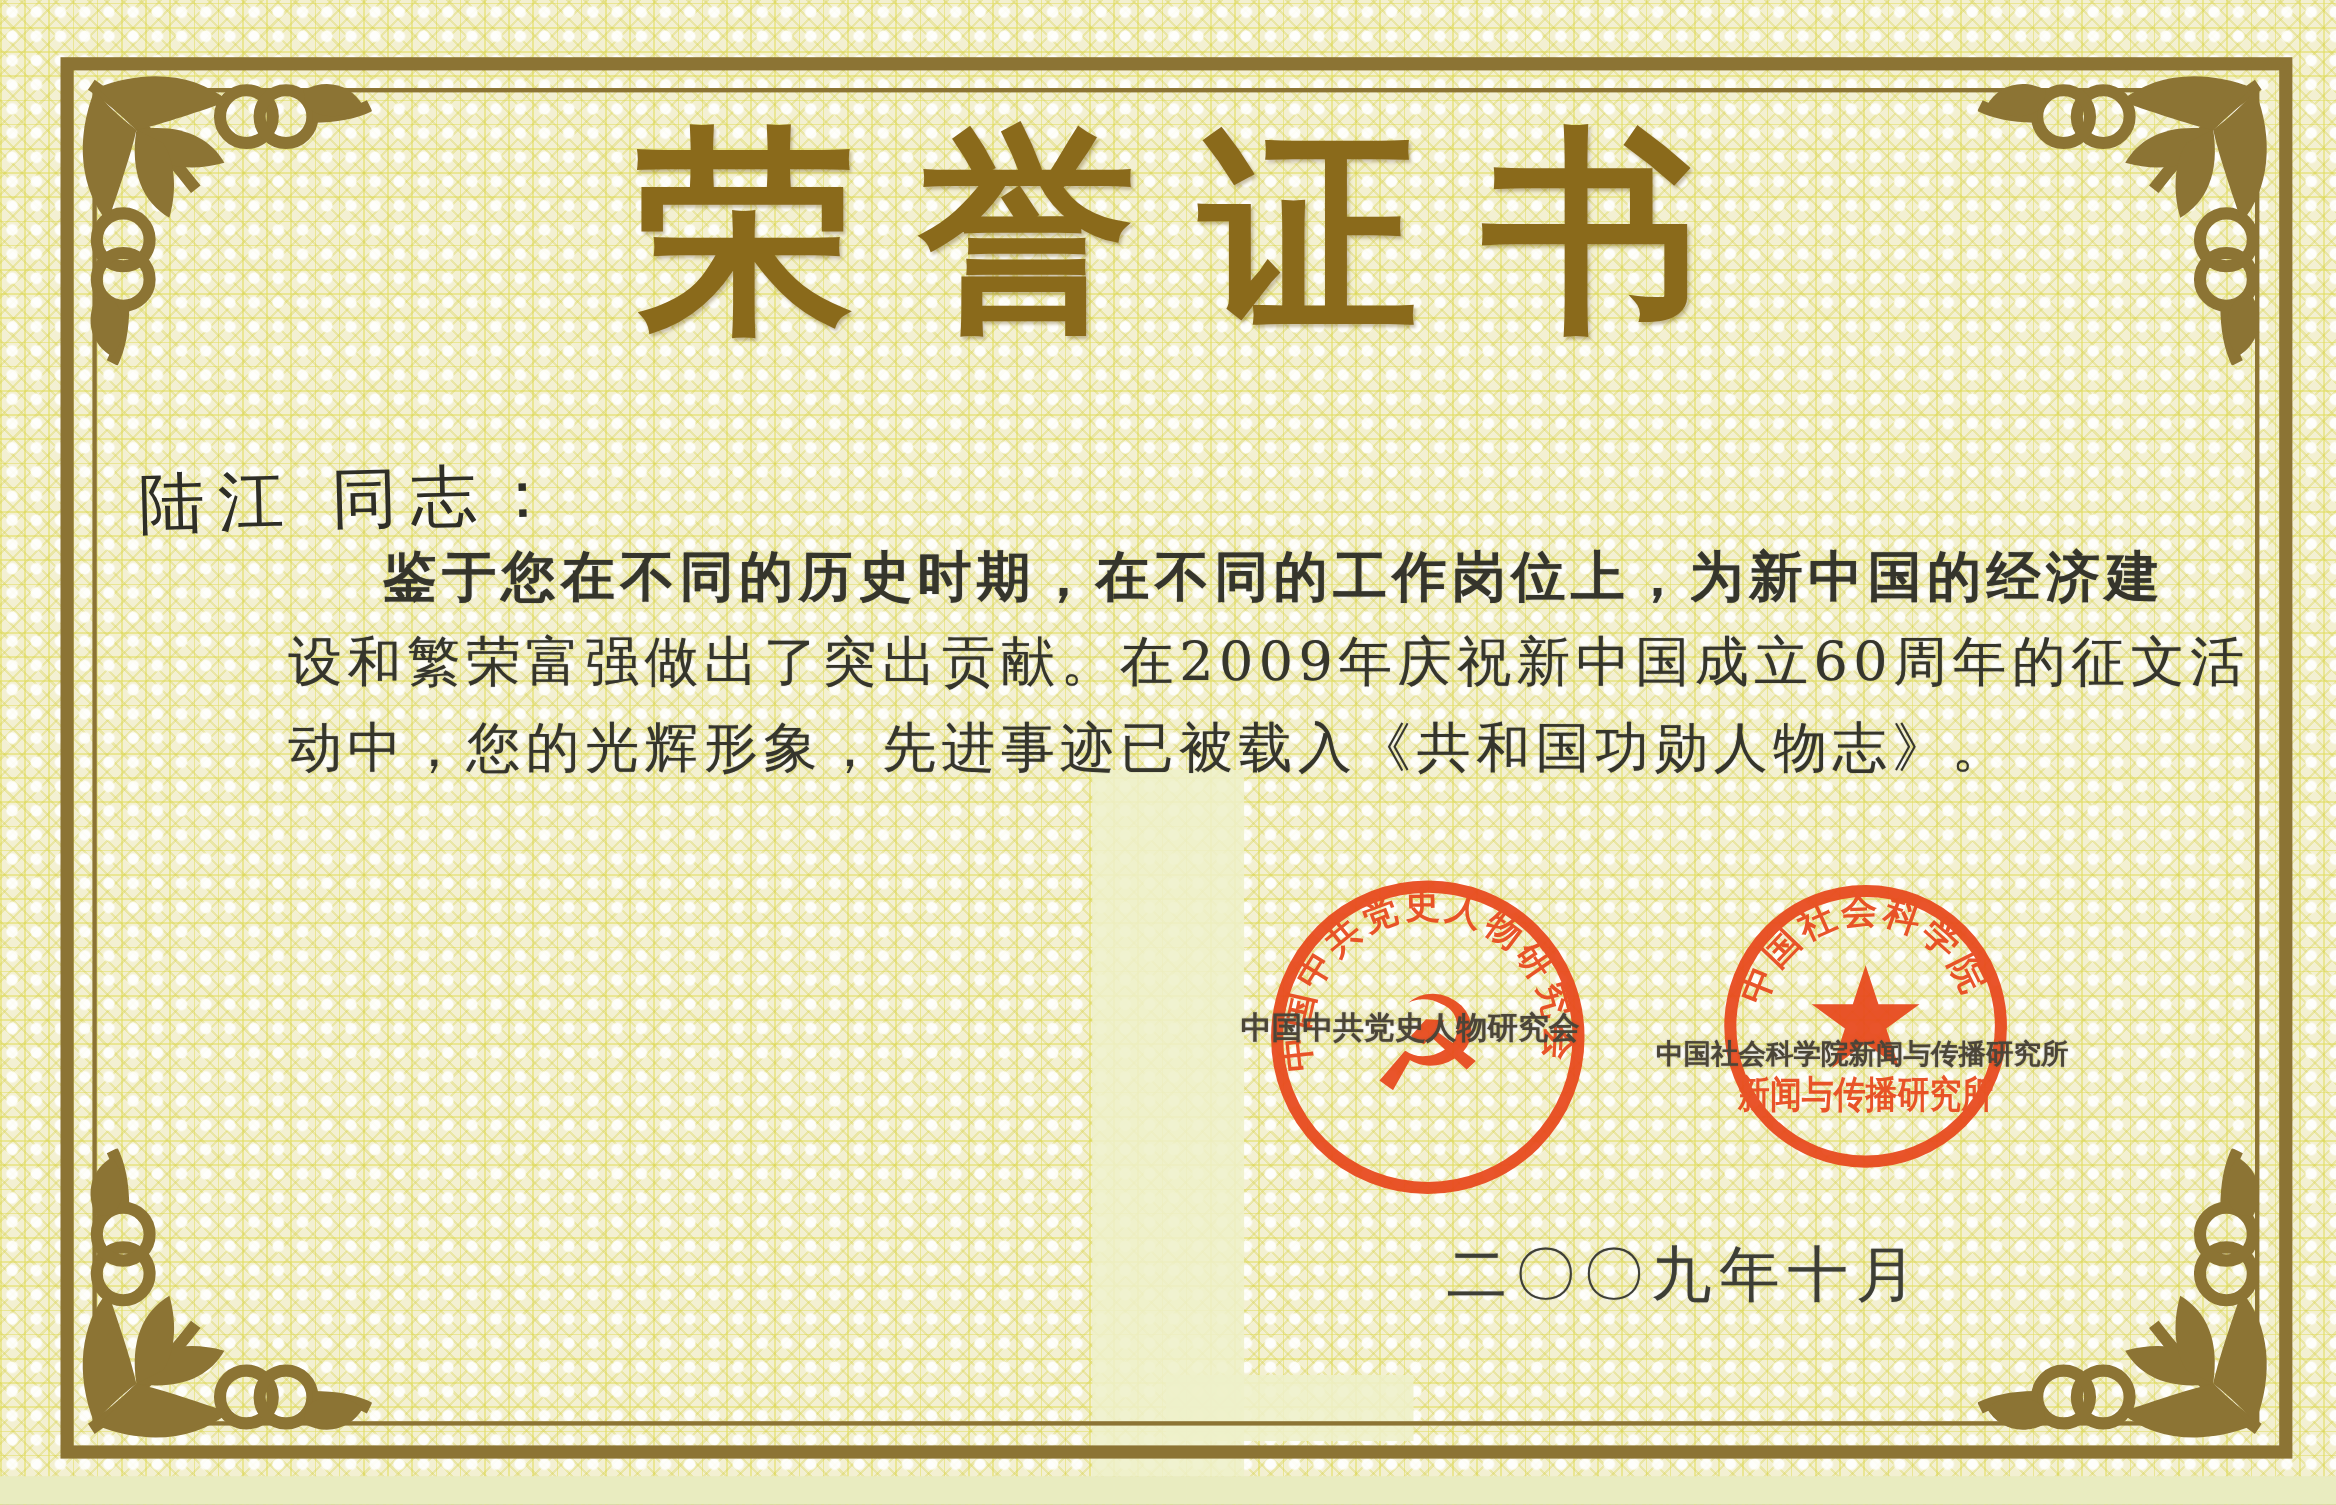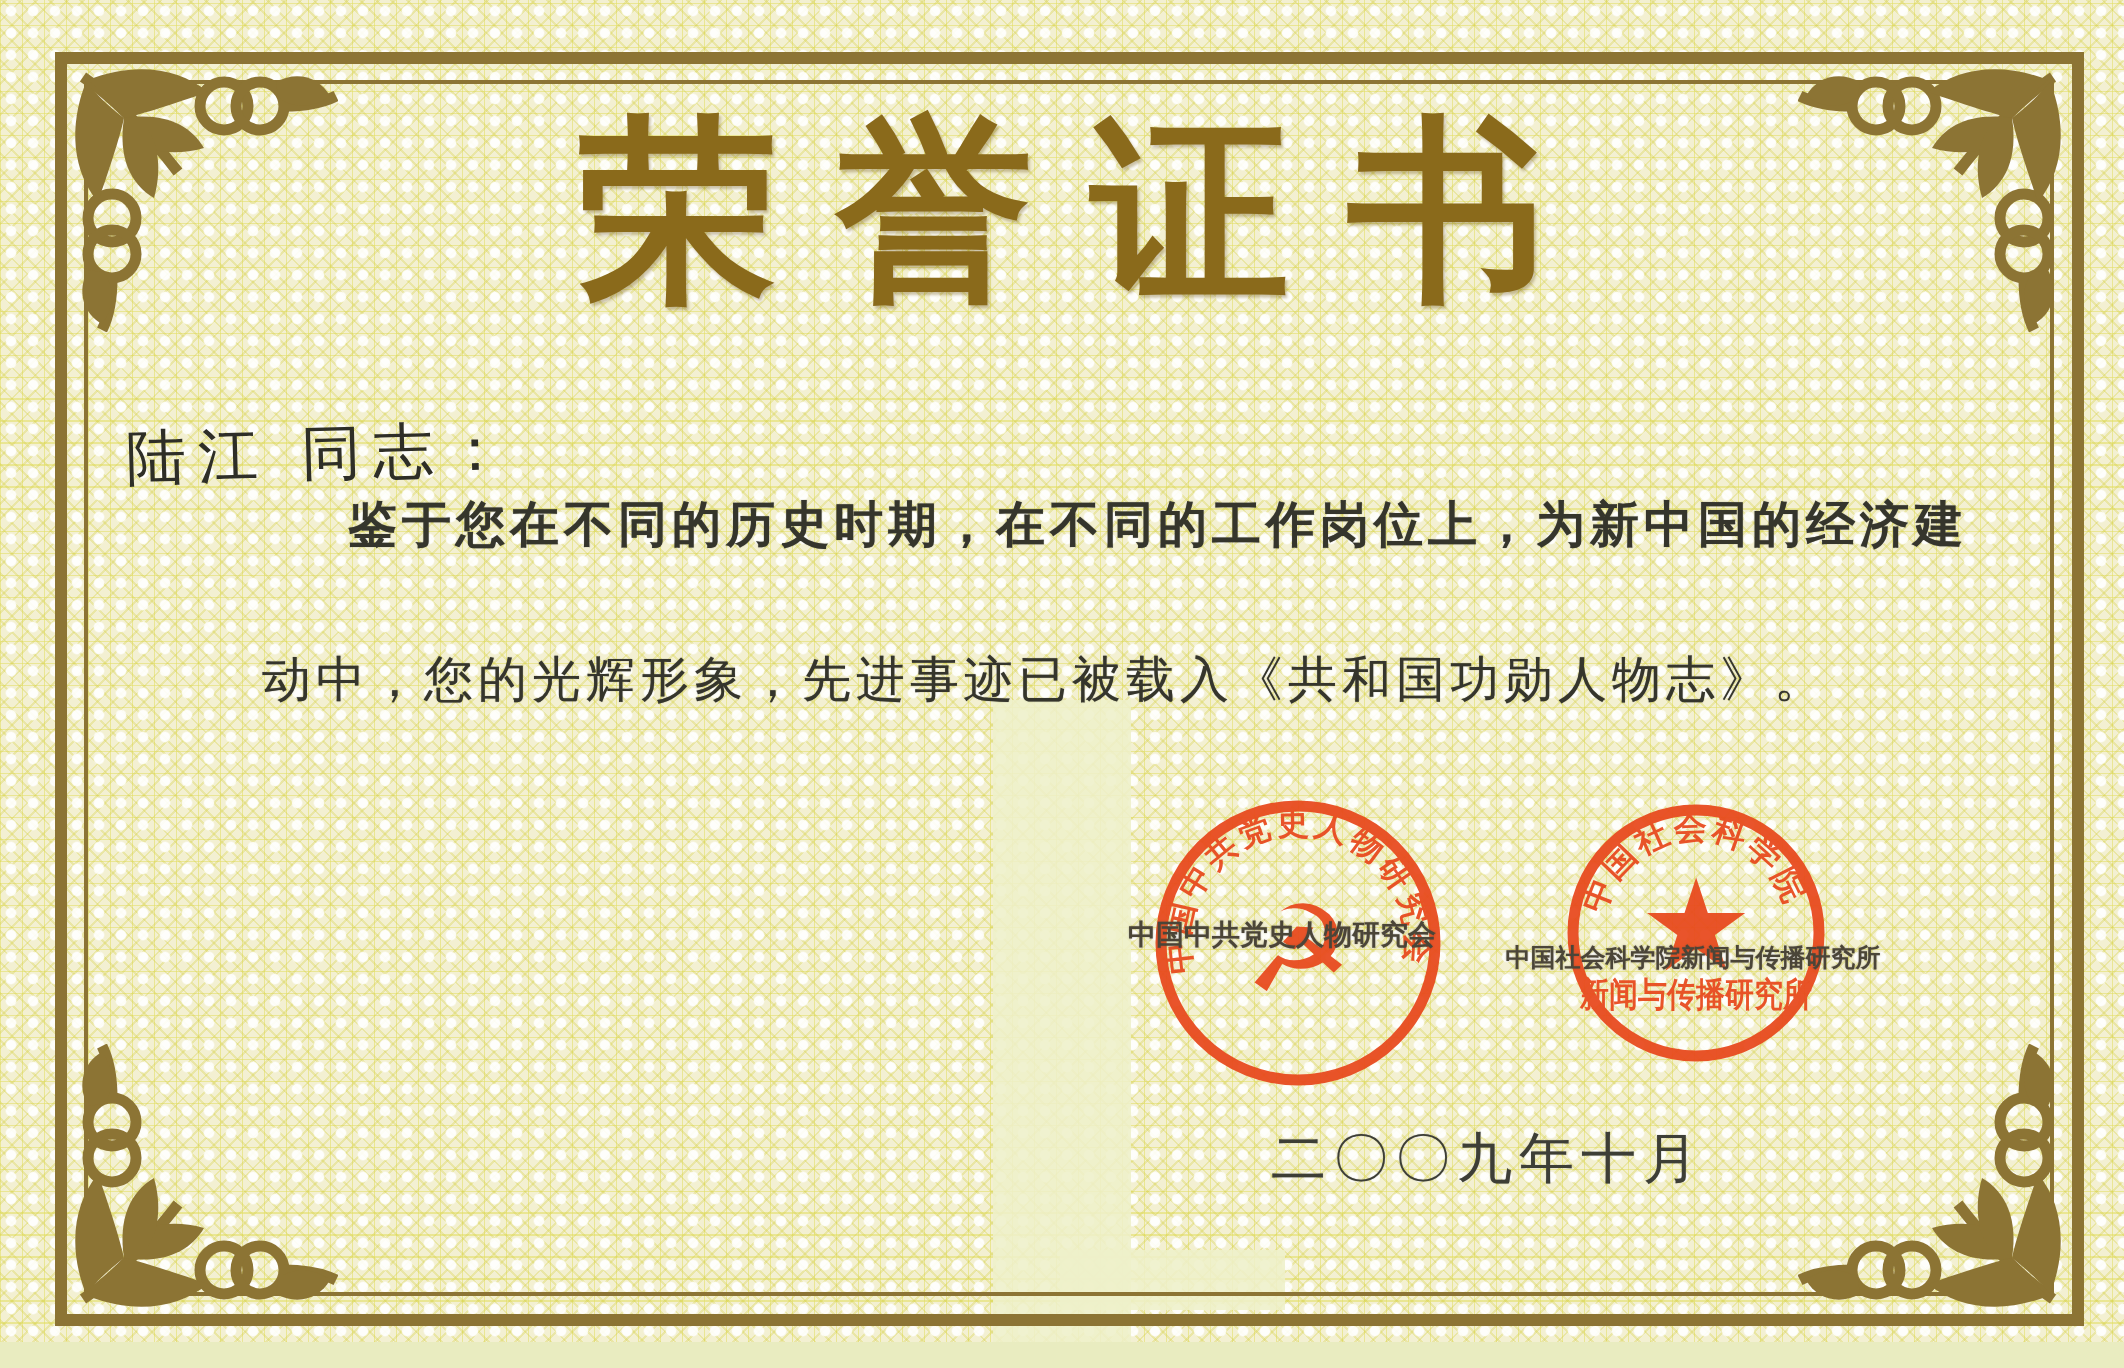--- a/index.html
+++ b/index.html
@@ -54,21 +54,21 @@
   .seal{position:absolute;z-index:4;opacity:.93;}
   .seal-left{left:1150px;top:795px;}
   .seal-right{left:1563px;top:800px;}
   .orglabel{
     position:absolute;z-index:5;color:#4b4538;font-weight:bold;
     text-shadow:0 0 2px rgba(75,69,56,.45);white-space:nowrap;text-align:center;
   }
   .org-left{left:1124px;top:916px;width:316px;font-size:28px;letter-spacing:0px;}
   .org-right{left:1498px;top:920px;width:390px;font-size:25px;letter-spacing:0px;margin-top:21px;}
   .dateline{
-    position:absolute;left:1271px;top:1122px;z-index:4;
+    position:absolute;left:1315px;top:1122px;z-index:4;
     font-size:55px;letter-spacing:7px;color:#3d3e36;
     text-shadow:0 0 1px rgba(50,50,40,.5);
   }
 </style>
 </head>
 <body>
 
 <div id="cert">
 
   <div class="patch" style="left:993px;top:700px;width:138px;height:642px;"></div>
@@ -154,20 +154,21 @@
       <path d="M248,60 C270,48 292,56 302,74 C284,88 260,86 250,74 Z"></path>
       <path d="M60,248 C48,270 56,292 74,302 C88,284 86,260 74,250 Z"></path>
     </g>
   </svg>
 
   <div class="title">荣誉证书</div>
 
   <div class="recipient hand">陆江 同志：</div>
 
   <div class="bodyline line1 hand">鉴于您在不同的历史时期，在不同的工作岗位上，为新中国的经济建</div>
+  <div class="bodyline line2 hand">设和繁荣富强做出了突出贡献。在2009年庆祝新中国成立60周年的征文活</div>
   <div class="bodyline line3 hand">动中，您的光辉形象，先进事迹已被载入《共和国功勋人物志》。</div>
 
 
   <svg class="seal seal-left" width="300" height="300" viewBox="0 0 300 300">
     <defs>
       <path id="arcL" d="M45.6,185.3 A109,109 0 1 1 250.4,185.3" fill="none"></path>
     </defs>
     <circle cx="148" cy="148" r="137" fill="none" stroke="#e8481c" stroke-width="11"></circle>
     <text x="148" y="196" text-anchor="middle" font-size="120" fill="#e8481c">☭</text>
     <text font-size="32" fill="#e8481c" letter-spacing="4" font-weight="bold">

